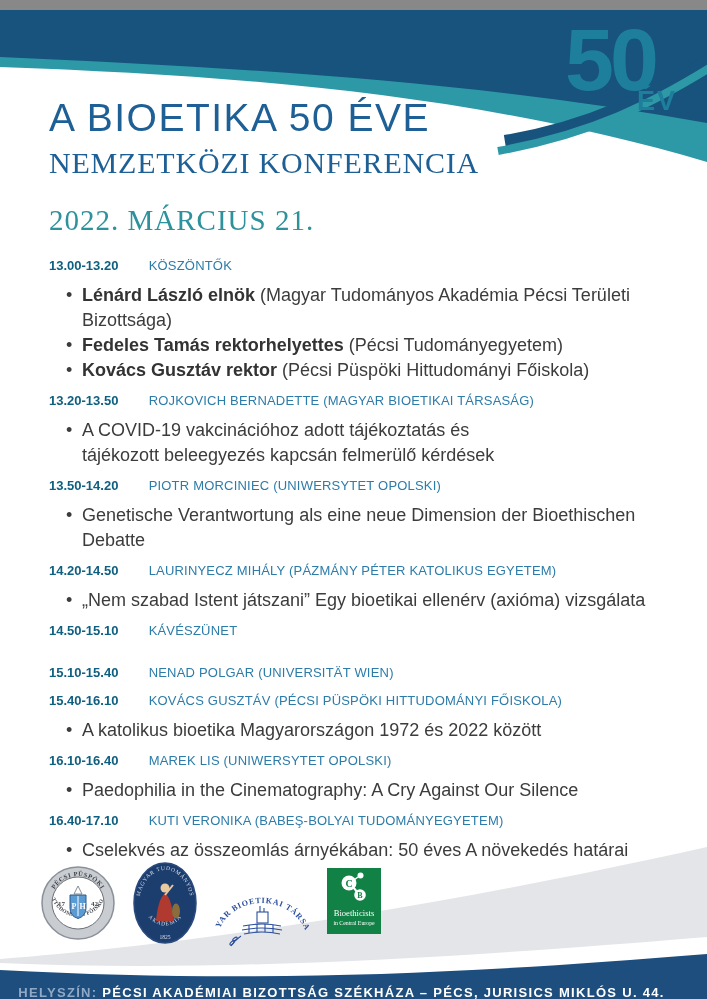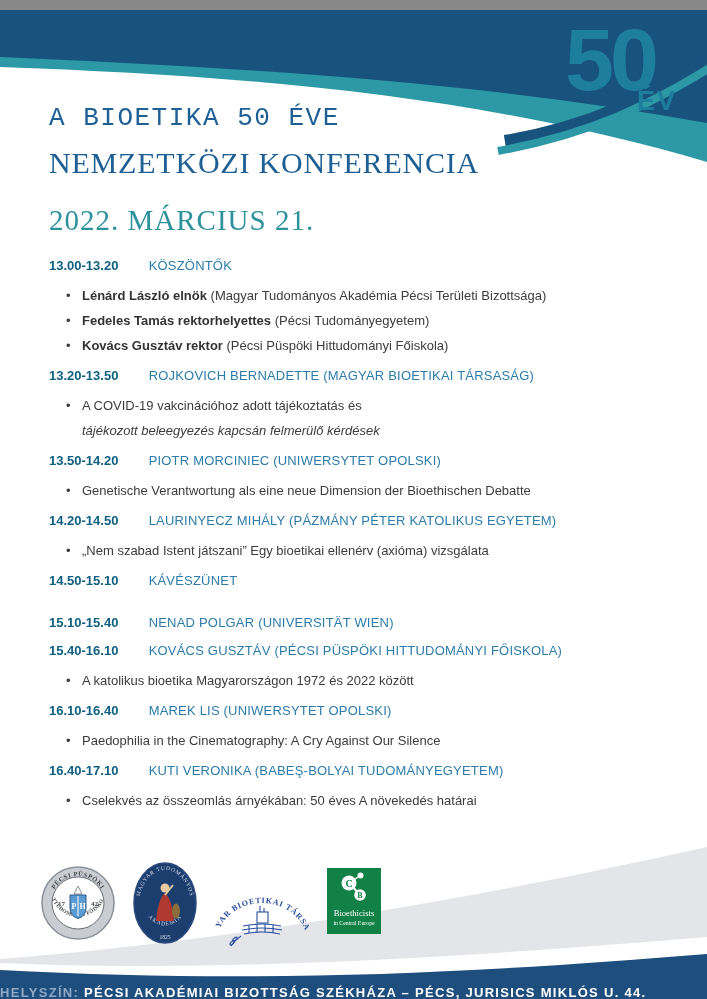--- a/index.html
+++ b/index.html
@@ -5,21 +5,21 @@
   html,body { margin:0; padding:0; background:#888; }
   .page {
     position:relative; width:707px; height:999px; margin:10px auto;
     background:#ffffff; overflow:hidden;
     font-family:"Liberation Sans", sans-serif;
   }
   
   .banner-svg { position:absolute; top:0; left:0; display:block; }
   .htitle {
     position:absolute; left:49px; top:86px;
-    font-family:Liberation Mono, monospace; font-size:26px; line-height:44px;
+    font-family:Liberation Sans, sans-serif; font-size:39px; line-height:44px;
     color:#1E6095; letter-spacing:1.5px; white-space:nowrap;
   }
   .hsub {
     position:absolute; left:49px; top:136px;
     font-family:"Liberation Serif", serif; font-size:30px; line-height:34px;
     color:#1E6095; letter-spacing:0.8px; white-space:nowrap;
   }
   .hdate {
     position:absolute; left:49px; top:193px;
     font-family:"Liberation Serif", serif; font-size:29px; line-height:35px;
@@ -27,32 +27,32 @@
   }
   
   .schedule { position:absolute; left:49px; top:246px; width:630px; }
   .entry { margin-bottom:8px; }
   .entry.break { margin-bottom:22px; }
   .entry-head { font-size:13px; line-height:20px; margin-bottom:7px; white-space:nowrap; }
   .time { font-weight:bold; color:#0E5F80; display:inline-block; min-width:96px; }
   .stitle { color:#2C7CA9; letter-spacing:0.2px; }
   .topics { list-style:none; margin:0; padding:0; }
   .topics li {
-    position:relative; padding-left:33px; font-size:13px; line-height:25px; color:#3C3C3C;
+    position:relative; padding-left:33px; font-size:18px; line-height:25px; color:#3C3C3C;
   }
   .topics li::before { content:"•"; position:absolute; left:17px; top:0; color:#3C3C3C; }
   .b { font-weight:bold; color:#333333; }
-  .line2 { display:block;font-style:italic; }
+  .line2 { display:block; }
   
   .logo { position:absolute; }
   .logo svg { display:block; }
   
   .bottom-svg { position:absolute; left:0; bottom:0; display:block; }
   .footer-line {
-    position:absolute; left:0; bottom:9px; width:683px; text-align:left;
+    position:absolute; left:0; bottom:9px; width:683px; text-align:center;
     font-size:13px; font-weight:bold; letter-spacing:1.3px; color:#ffffff;
     white-space:nowrap;
   }
   .footer-label { color:#8FA9C6; }
 </style>
 </head>
 <body>
 
 <div class="page">
 

